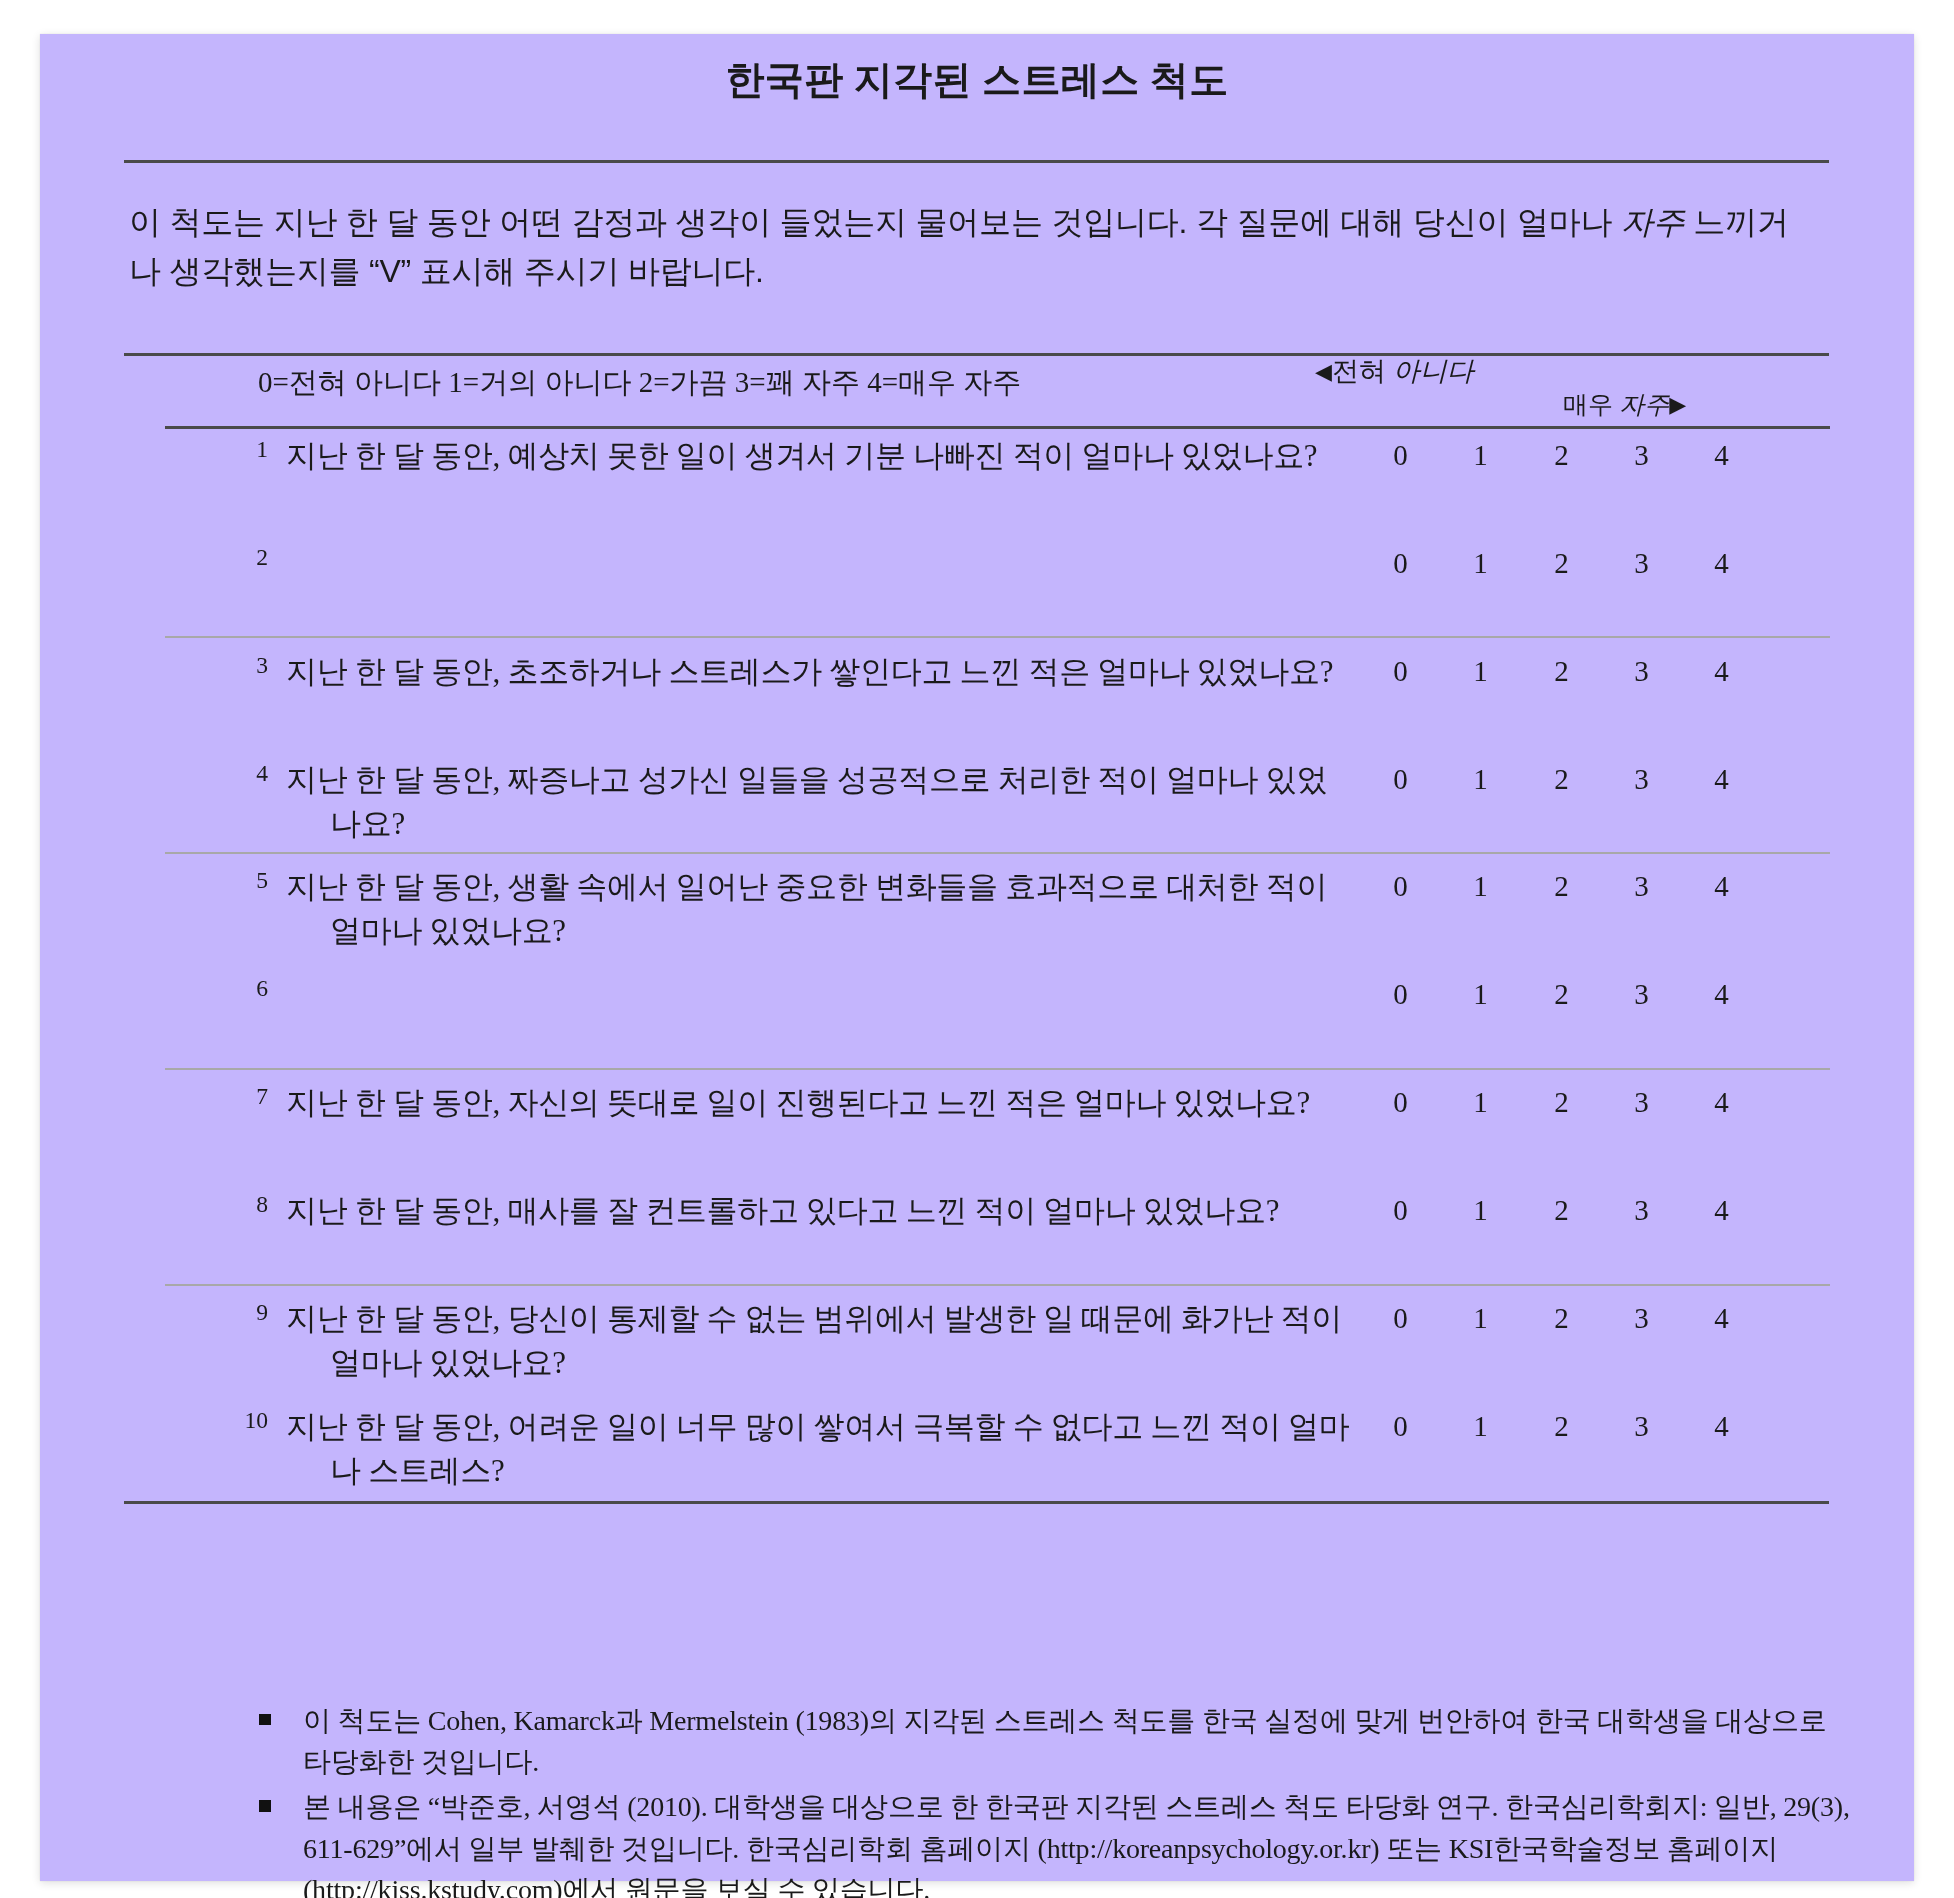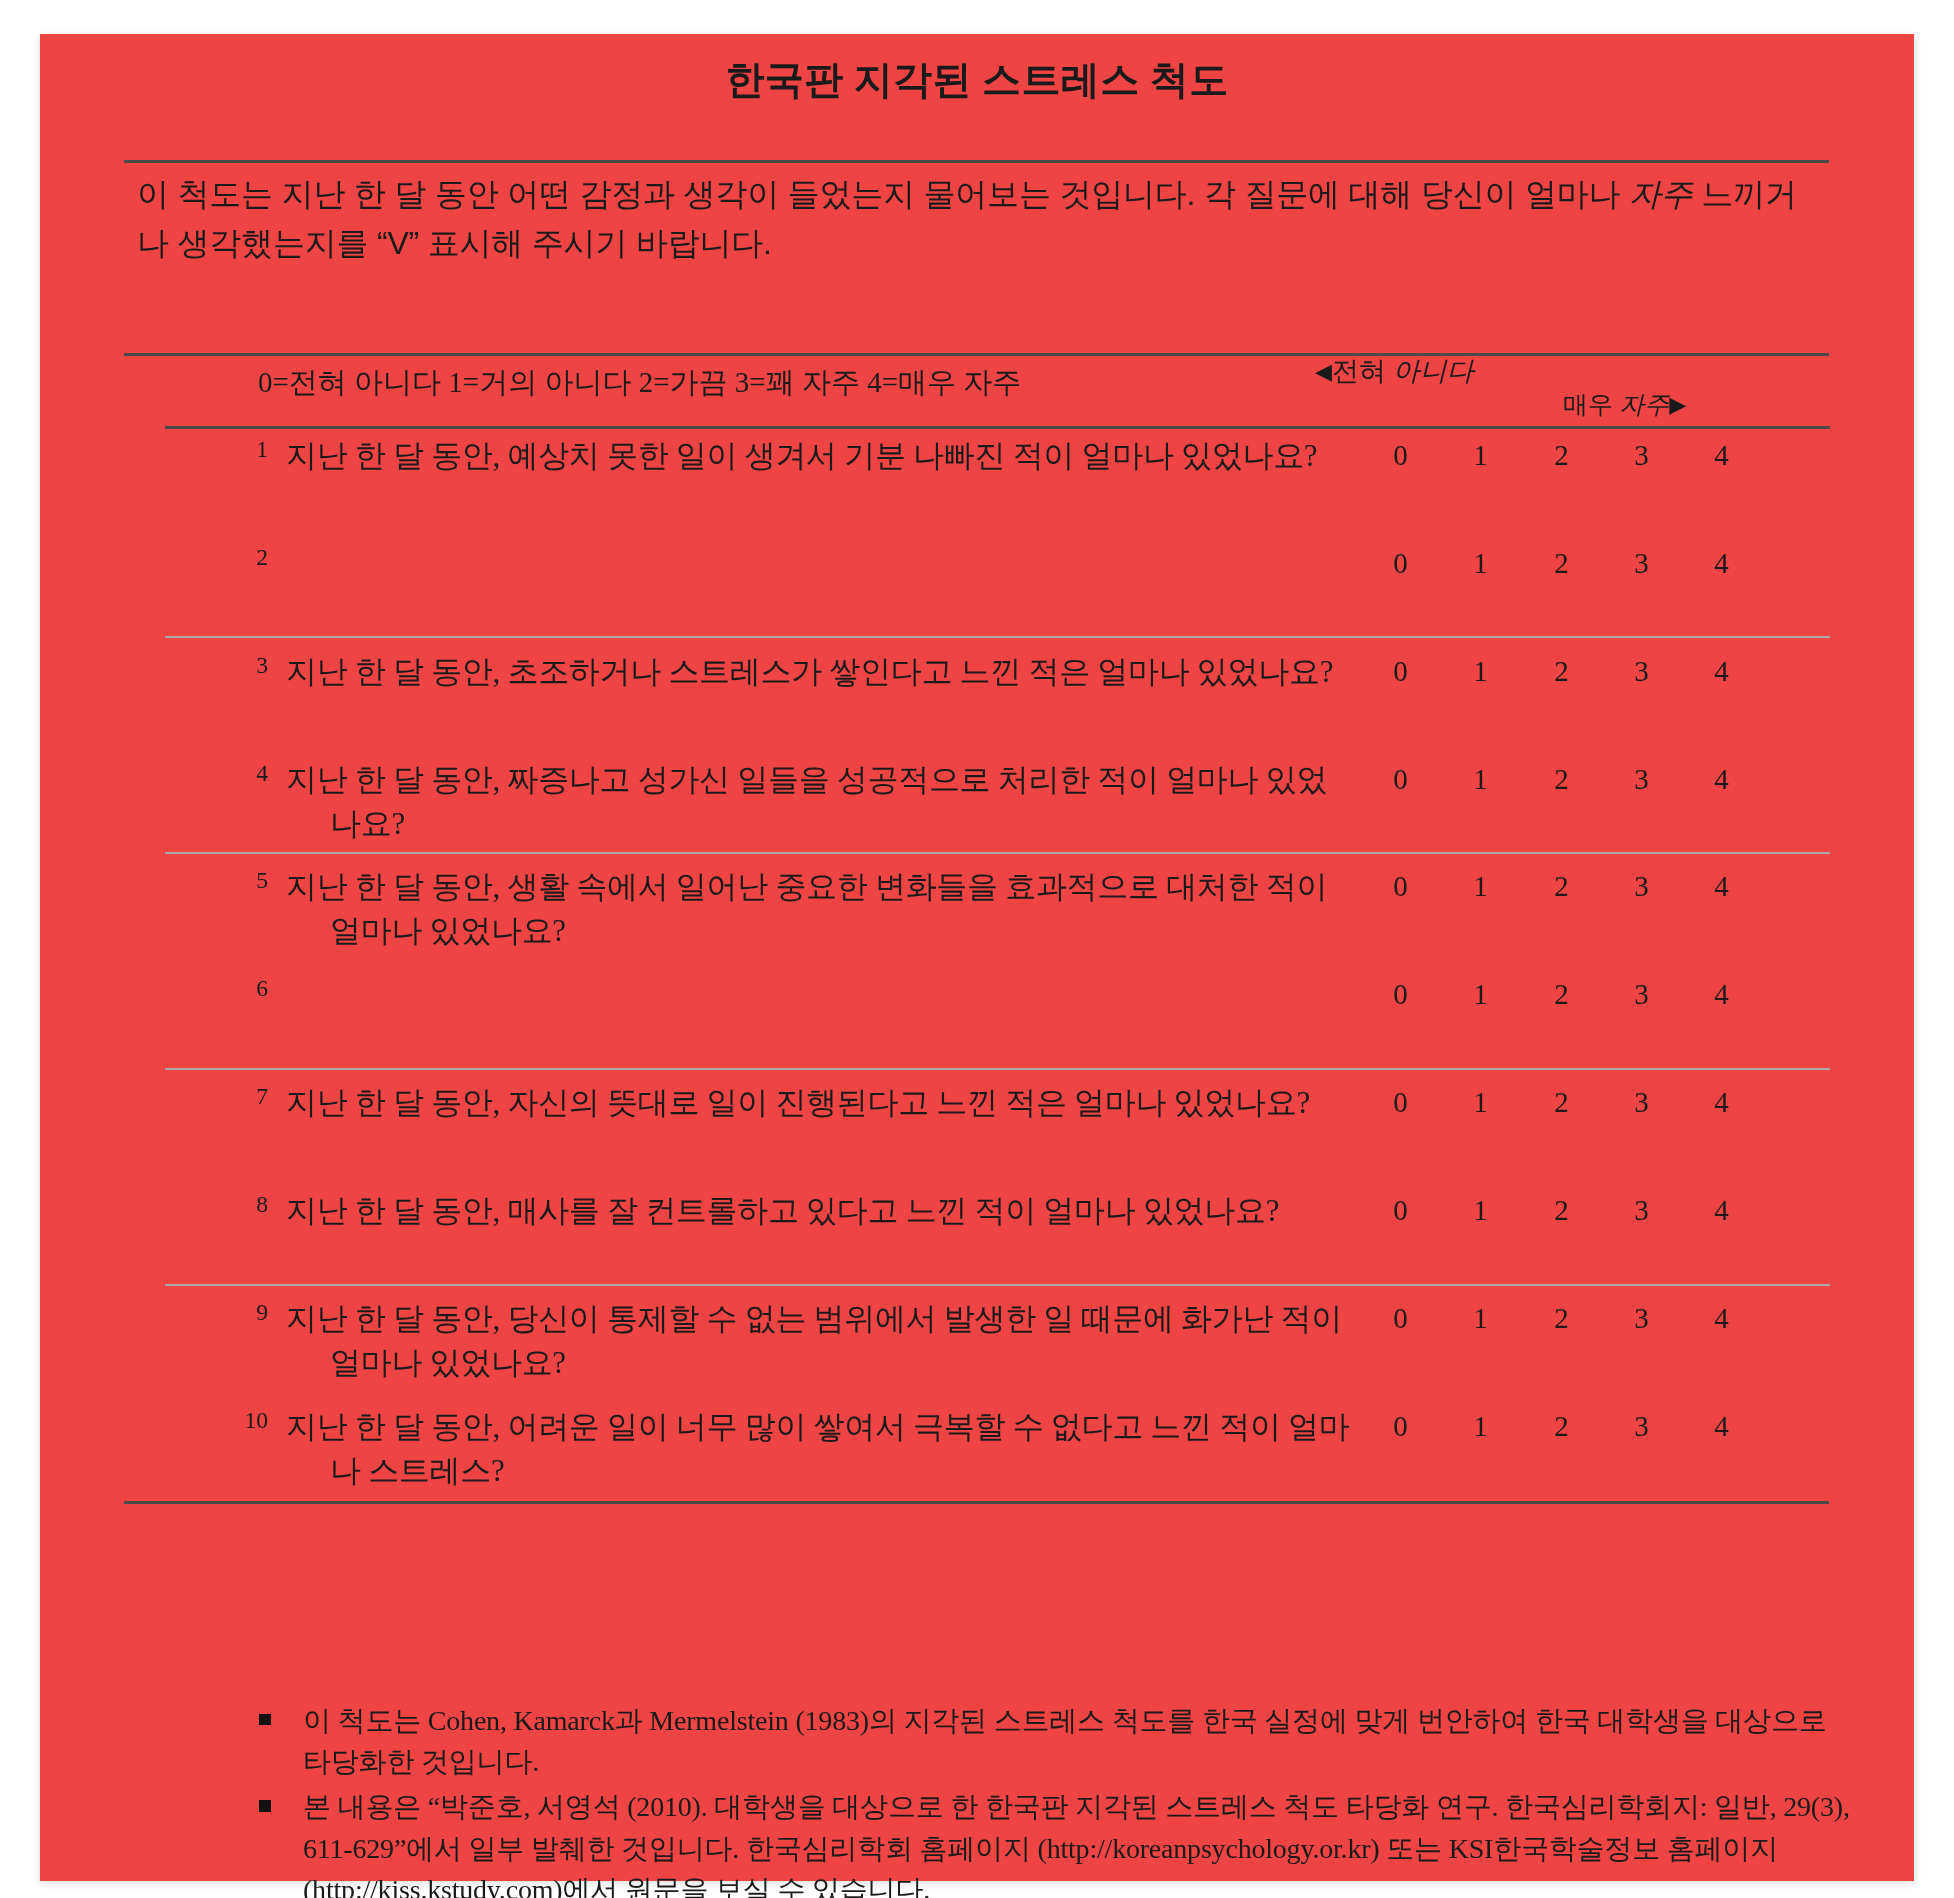--- a/index.html
+++ b/index.html
@@ -13,21 +13,21 @@
     font-family: "Liberation Serif", "DejaVu Serif", serif;
     color: #1a1a1a;
     overflow: hidden;
   }
   .page {
     position: absolute;
     left: 40px;
     top: 34px;
     width: 1874px;
     height: 1847px;
-    background: #ef4444;
+    background: #c4b5fd;
     box-shadow: 0 1.7px 8.4px rgba(0,0,0,0.13), 0 0 0.8px rgba(0,0,0,0.18);
     box-sizing: border-box;
   }
   .inner {
     position: relative;
     width: 100%;
     height: 100%;
   }
 
   
@@ -58,27 +58,26 @@
     left: 125px;
     width: 1665px;
     height: 1.7px;
     background: #a8a8a8;
   }
 
   
   .intro {
     position: absolute;
     left: 89px;
-    top: 136px;
+    top: 164px;
     width: 1678px;
     font-size: 32px;
     line-height: 1.52;
     font-family: "Liberation Sans", "DejaVu Sans", sans-serif;
     letter-spacing: -0.2px;
-    margin-left: 8px;
   }
   .intro .ital { font-style: italic; }
 
   
   .legend-scale {
     position: absolute;
     left: 218px;
     top: 329px;
     font-size: 29px;
     font-family: "Liberation Serif", "DejaVu Serif", serif;

